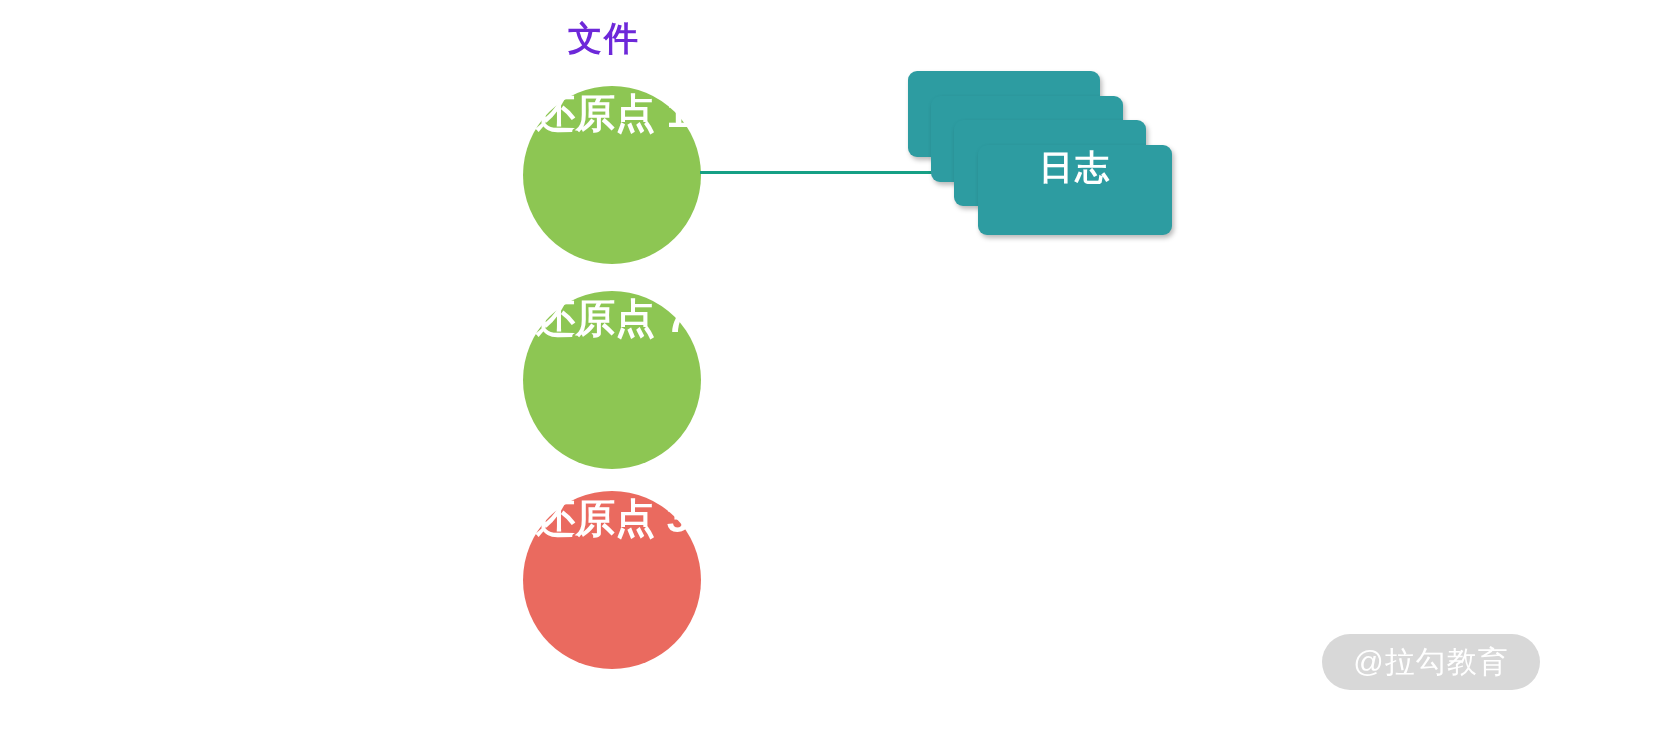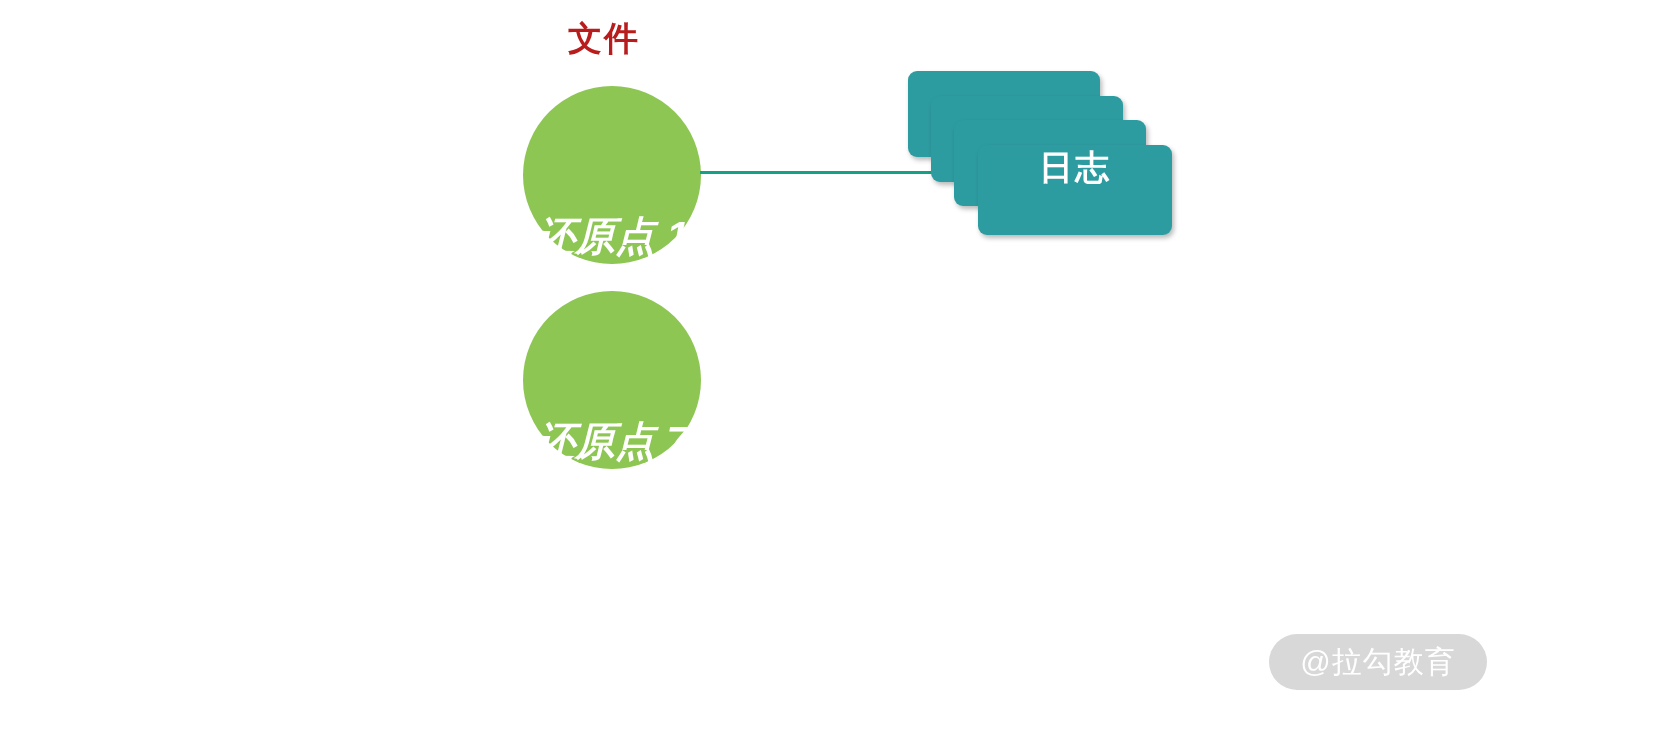--- a/index.html
+++ b/index.html
@@ -14,32 +14,31 @@
     height: 753px;
     background: #ffffff;
     overflow: hidden;
   }
   .diagram-title {
     position: absolute;
     left: 568px;
     top: 16px;
     font-size: 34px;
     font-weight: bold;
-    color: #b91c1c;
+    color: #6d28d9;
     letter-spacing: 2px;
   }
   .circle {
     position: absolute;
     width: 178px;
     height: 178px;
     border-radius: 50%;
     display: flex;
-    align-items: flex-end;
+    align-items: flex-start;
     justify-content: center;
-    font-style: italic;
   }
   .circle span {
     color: #ffffff;
     font-size: 40px;
     font-weight: bold;
     white-space: nowrap;
   }
   .circle.green { background: #8dc653; }
   .circle.red   { background: #ea6a5f; }
   .c1 { left: 523px; top: 86px; }
@@ -74,21 +73,21 @@
     justify-content: center;
   }
   .card-front span {
     color: #ffffff;
     font-size: 34px;
     font-weight: bold;
     letter-spacing: 2px;
   }
   .watermark {
     position: absolute;
-    left: 1269px;
+    left: 1322px;
     top: 634px;
     width: 218px;
     height: 56px;
     border-radius: 28px;
     background: #d8d8d8;
     color: #ffffff;
     font-size: 30px;
     display: flex;
     align-items: center;
     justify-content: center;
@@ -103,20 +102,23 @@
   <div class="diagram-title">文件</div>
 
   <div class="circle green c1">
     <span>还原点 1</span>
   </div>
 
   <div class="circle green c2">
     <span>还原点 7</span>
   </div>
 
+  <div class="circle red c3">
+    <span>还原点 3</span>
+  </div>
 
   <div class="connector"></div>
 
   <div>
     <div class="card card-1"></div>
     <div class="card card-2"></div>
     <div class="card card-3"></div>
     <div class="card card-front">
       <span>日志</span>
     </div>

